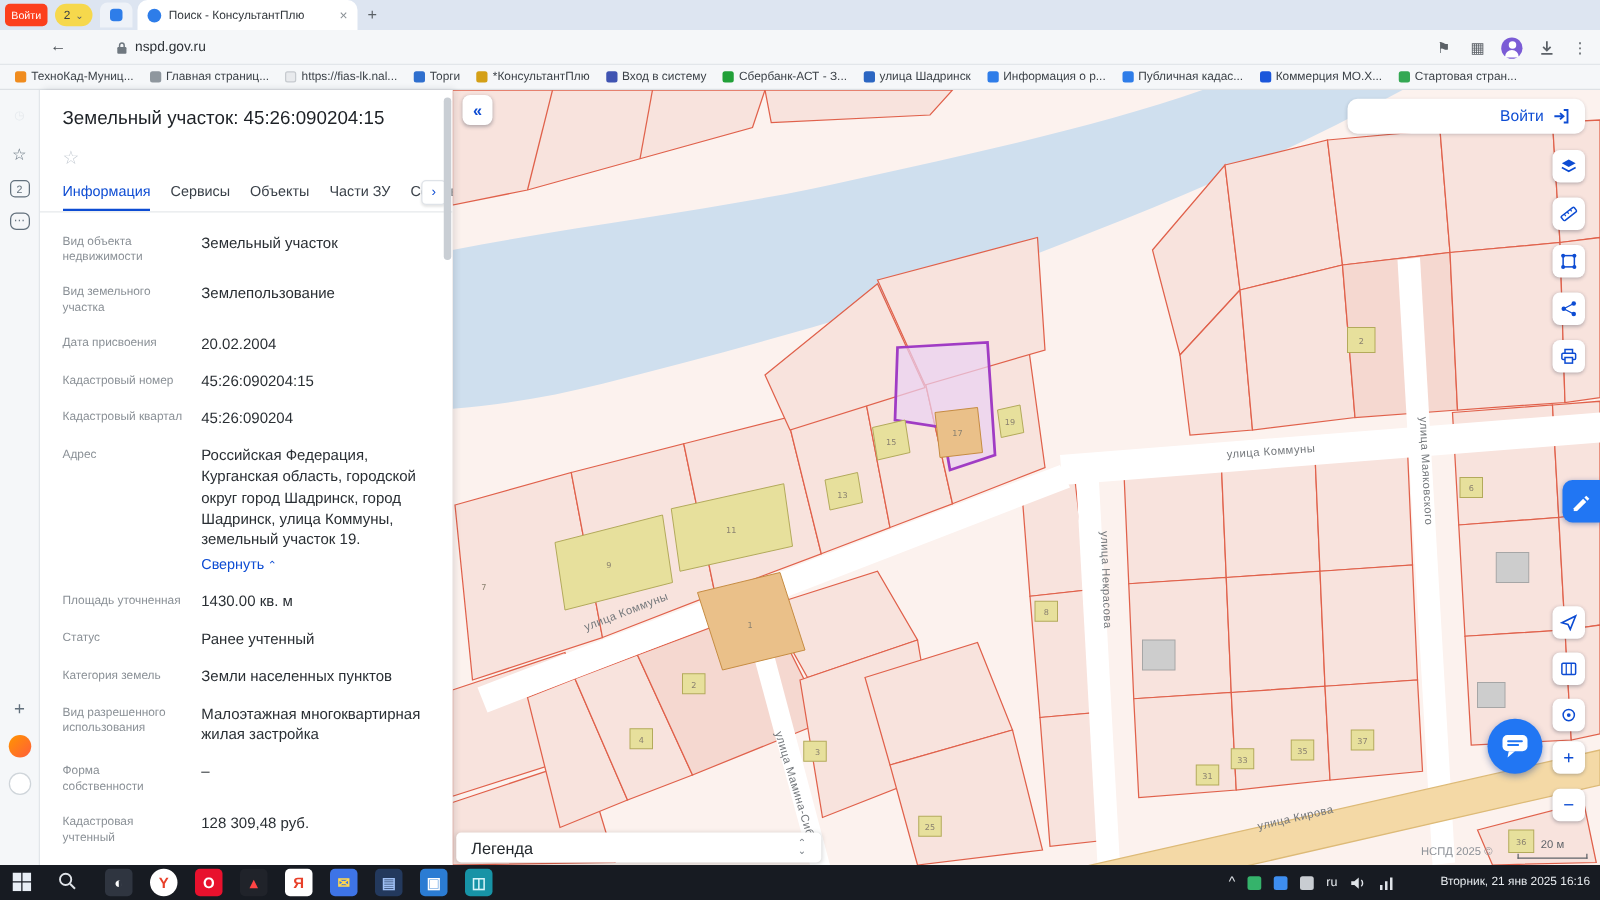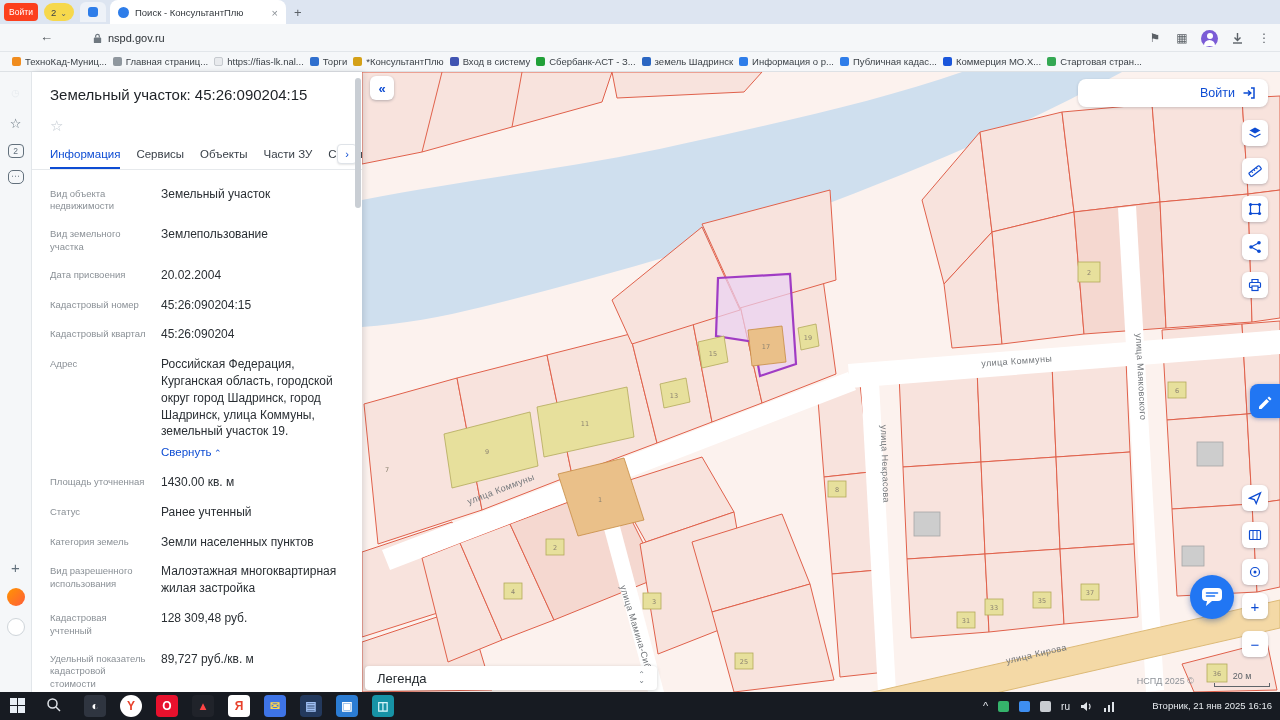--- a/index.html
+++ b/index.html
@@ -30,21 +30,21 @@
   .pagetitle { position:absolute; left:0; right:0; top:7px; text-align:center; font-size:11.5px; color:#202428; pointer-events:none;margin-top:44px; }
   .addr-icons { position:absolute; right:8px; top:4px; display:flex; align-items:center; gap:11px; height:20px; }
   .aico { width:16px; height:16px; display:flex; align-items:center; justify-content:center; color:#5b6167; font-size:12px; cursor:pointer; }
   .aico.flag::before { content:"⚑"; }
   .aico.grid::before { content:"▦"; }
   .aico.dots::before { content:"⋮"; }
   .avatar { width:17px; height:17px; border-radius:50%; background:#7b5cd6; position:relative; cursor:pointer; }
   .avatar::before { content:""; position:absolute; left:5.5px; top:3px; width:6px; height:6px; border-radius:50%; background:#fff; }
   .avatar::after { content:""; position:absolute; left:3px; top:10px; width:11px; height:6px; border-radius:6px 6px 0 0; background:#fff; }
 
-  .bookmarksbar { position:absolute; left:0; top:52px; width:1280px; height:20px; background:#f5f7f9; border-bottom:1px solid #dde1e5; display:flex; align-items:center; gap:6px; padding-left:12px; }
+  .bookmarksbar { position:absolute; left:0; top:52px; width:1280px; height:20px; background:#f5f7f9; border-bottom:1px solid #dde1e5; display:flex; align-items:center; gap:13px; padding-left:12px; }
   .bm { display:flex; align-items:center; gap:4px; cursor:pointer; white-space:nowrap; }
   .bm .fav { width:9px; height:9px; border-radius:2px; flex:none; }
   .bm .bl { font-size:9.5px; color:#3c4248; }
   .bm:nth-of-type(1) .fav{background:#f08c1e;} .bm:nth-of-type(2) .fav{background:#8f979e;}
   .bm:nth-of-type(3) .fav{background:#e8eaed; border:1px solid #c6cacf;} .bm:nth-of-type(4) .fav{background:#2f6fce;}
   .bm:nth-of-type(5) .fav{background:#d4a017;} .bm:nth-of-type(6) .fav{background:#4054b2;}
   .bm:nth-of-type(7) .fav{background:#21a038;} .bm:nth-of-type(8) .fav{background:#2b66c2;}
   .bm:nth-of-type(9) .fav{background:#2e7de9;} .bm:nth-of-type(10) .fav{background:#2e7de9;}
   .bm:nth-of-type(11) .fav{background:#1a56db;} .bm:nth-of-type(12) .fav{background:#34a853;}
 
@@ -202,21 +202,21 @@
     <span class="bm">
         <span class="fav"></span>
         <span class="bl">Вход в систему</span>
       </span>
     <span class="bm">
         <span class="fav"></span>
         <span class="bl">Сбербанк-АСТ - З...</span>
       </span>
     <span class="bm">
         <span class="fav"></span>
-        <span class="bl">земель Шадринск</span>
+        <span class="bl">улица Шадринск</span>
       </span>
     <span class="bm">
         <span class="fav"></span>
         <span class="bl">Информация о р...</span>
       </span>
     <span class="bm">
         <span class="fav"></span>
         <span class="bl">Публичная кадас...</span>
       </span>
     <span class="bm">
@@ -287,20 +287,24 @@
           <div class="flabel">Статус</div>
           <div class="fval">Ранее учтенный</div>
         </div>
       <div class="frow">
           <div class="flabel">Категория земель</div>
           <div class="fval">Земли населенных пунктов</div>
         </div>
       <div class="frow">
           <div class="flabel">Вид разрешенного использования</div>
           <div class="fval">Малоэтажная многоквартирная жилая застройка</div>
+        </div>
+      <div class="frow">
+          <div class="flabel">Форма собственности</div>
+          <div class="fval">–</div>
         </div>
       <div class="frow">
           <div class="flabel">Кадастровая учтенный</div>
           <div class="fval">128 309,48 руб.</div>
         </div>
       <div class="frow">
           <div class="flabel">Удельный показатель кадастровой стоимости</div>
           <div class="fval">89,727 руб./кв. м</div>
         </div>
     </div>

